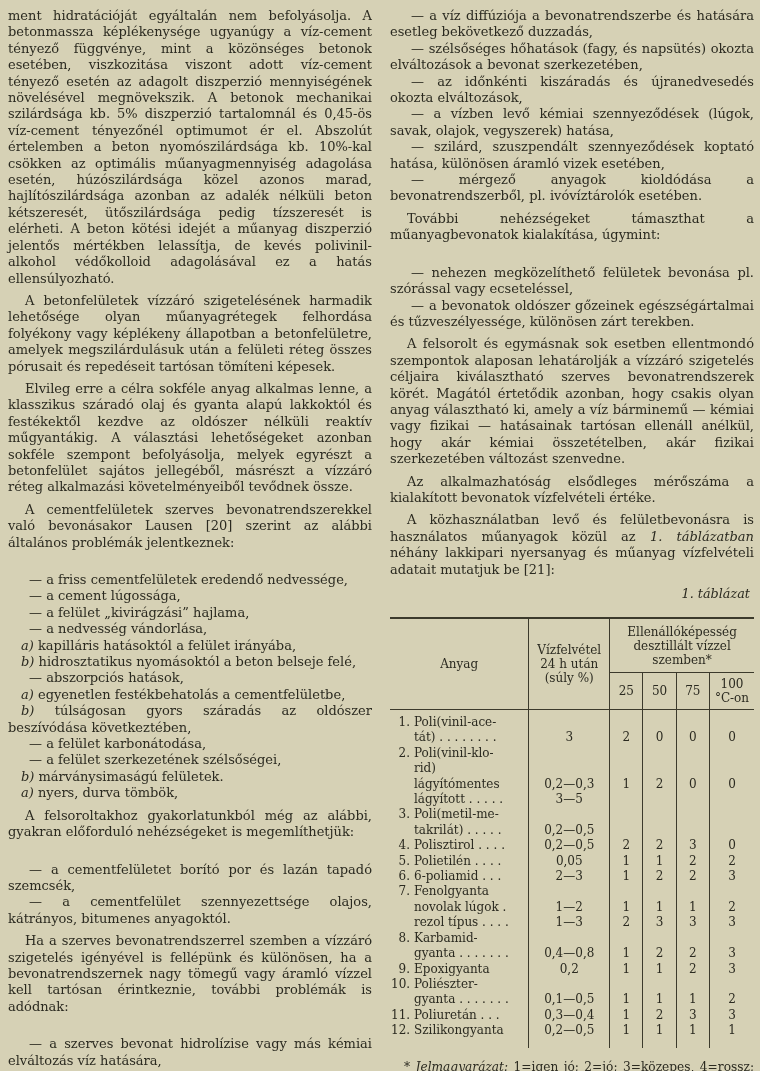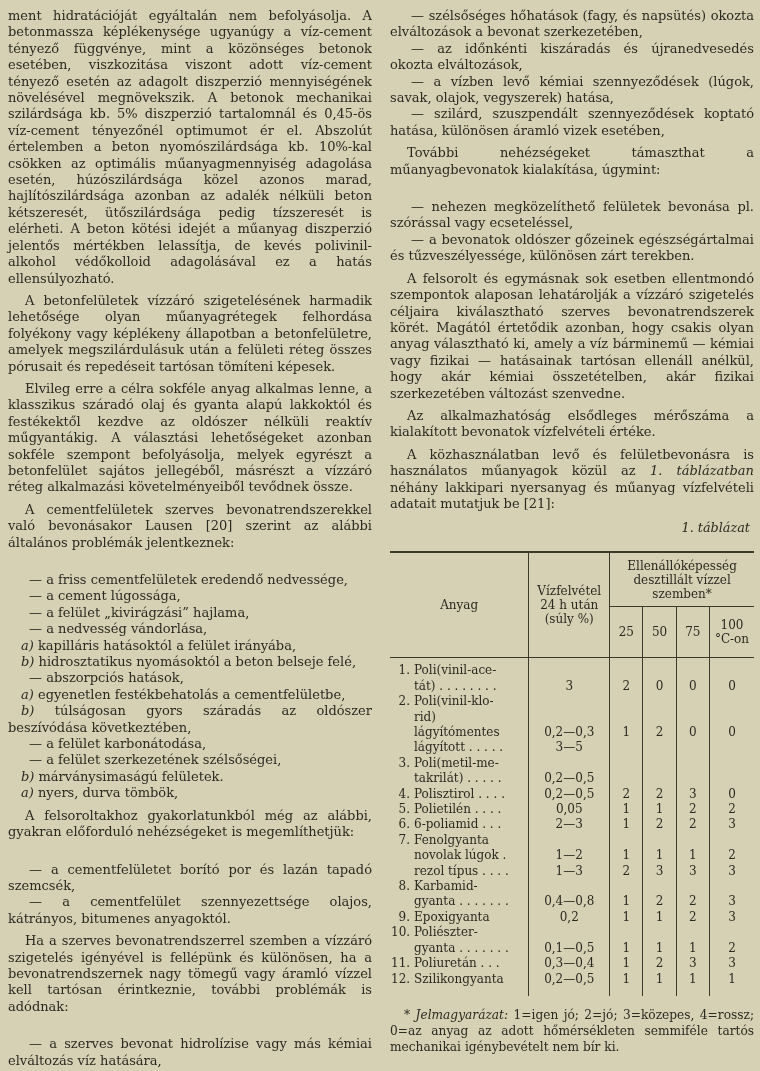--- a/index.html
+++ b/index.html
@@ -42,21 +42,21 @@
     font-size:12px;
   }
   .tbl th{
     font-weight:normal;text-align:center;vertical-align:middle;
     white-space:pre-line;line-height:14px;
     padding:16px 2px;font-size:12px;
   }
   .tbl .h-anyag{border-right:1px solid var(--rule);border-bottom:1.5px solid var(--rule);width:146px;}
   .tbl .h-up{border-right:1px solid var(--rule);border-bottom:1.5px solid var(--rule);width:84px;}
   .tbl .h-ell{padding-top:6px;padding-bottom:5px;border-bottom:1px solid var(--rule);}
-  .tbl .temp-th{border-right:1px solid var(--rule);border-bottom:1.5px solid var(--rule);padding:11px 1px;}
+  .tbl .temp-th{border-right:1px solid var(--rule);border-bottom:1.5px solid var(--rule);padding:4px 1px;}
   .tbl .temp-th.last{border-right:none;width:46px;}
   .tbl td{
     vertical-align:top;line-height:15.4px;padding:0 2px;
   }
   .tbl td.name{
     text-align:left;border-right:1px solid var(--rule);
     padding-left:1px;white-space:nowrap;
   }
   .tbl td.up{text-align:center;border-right:1px solid var(--rule);}
   .tbl td.v{text-align:center;border-right:1px solid var(--rule);width:33px;}
@@ -93,24 +93,26 @@
       <p class="blk ab"><i>b) </i><span>márványsimaságú felületek.</span></p>
       <p class="blk ab"><i>a) </i><span>nyers, durva tömbök,</span></p>
       <p class="blk p"><span>A felsoroltakhoz gyakorlatunkból még az alábbi, gyakran előforduló nehézségeket is megemlíthetjük:</span></p>
       <p class="blk dash"><span>— a cementfelületet borító por és lazán tapadó szemcsék,</span></p>
       <p class="blk dash"><span>— a cementfelület szennyezettsége olajos, kátrányos, bitumenes anyagoktól.</span></p>
       <p class="blk p"><span>Ha a szerves bevonatrendszerrel szemben a vízzáró szigetelés igényével is fellépünk és különösen, ha a bevonatrendszernek nagy tömegű vagy áramló vízzel kell tartósan érintkeznie, további problémák is adódnak:</span></p>
       <p class="blk dash"><span>— a szerves bevonat hidrolízise vagy más kémiai elváltozás víz hatására,</span></p>
     </div>
   <div class="col">
     <div id="right-text">
+        <p class="blk dash"><span>— a víz diffúziója a bevonatrendszerbe és hatására esetleg bekövetkező duzzadás,</span></p>
         <p class="blk dash"><span>— szélsőséges hőhatások (fagy, és napsütés) okozta elváltozások a bevonat szerkezetében,</span></p>
         <p class="blk dash"><span>— az időnkénti kiszáradás és újranedvesedés okozta elváltozások,</span></p>
         <p class="blk dash"><span>— a vízben levő kémiai szennyeződések (lúgok, savak, olajok, vegyszerek) hatása,</span></p>
         <p class="blk dash"><span>— szilárd, szuszpendált szennyeződések koptató hatása, különösen áramló vizek esetében,</span></p>
+        <p class="blk dash"><span>— mérgező anyagok kioldódása a bevonatrendszerből, pl. ivóvíztárolók esetében.</span></p>
         <p class="blk p"><span>További nehézségeket támaszthat a műanyagbevonatok kialakítása, úgymint:</span></p>
         <p class="blk dash"><span>— nehezen megközelíthető felületek bevonása pl. szórással vagy ecseteléssel,</span></p>
         <p class="blk dash"><span>— a bevonatok oldószer gőzeinek egészségártalmai és tűzveszélyessége, különösen zárt terekben.</span></p>
         <p class="blk p"><span>A felsorolt és egymásnak sok esetben ellentmondó szempontok alaposan lehatárolják a vízzáró szigetelés céljaira kiválasztható szerves bevonatrendszerek körét. Magától értetődik azonban, hogy csakis olyan anyag választható ki, amely a víz bárminemű — kémiai vagy fizikai — hatásainak tartósan ellenáll anélkül, hogy akár kémiai összetételben, akár fizikai szerkezetében változást szenvedne.</span></p>
         <p class="blk p"><span>Az alkalmazhatóság elsődleges mérőszáma a kialakított bevonatok vízfelvételi értéke.</span></p>
         <p class="blk p"><span>A közhasználatban levő és felületbevonásra is használatos műanyagok közül az </span><i>1. táblázatban</i><span> néhány lakkipari nyersanyag és műanyag vízfelvételi adatait mutatjuk be [21]:</span></p>
       </div>
     <div class="caption">1. táblázat</div>
     <table class="tbl">
       <thead>

